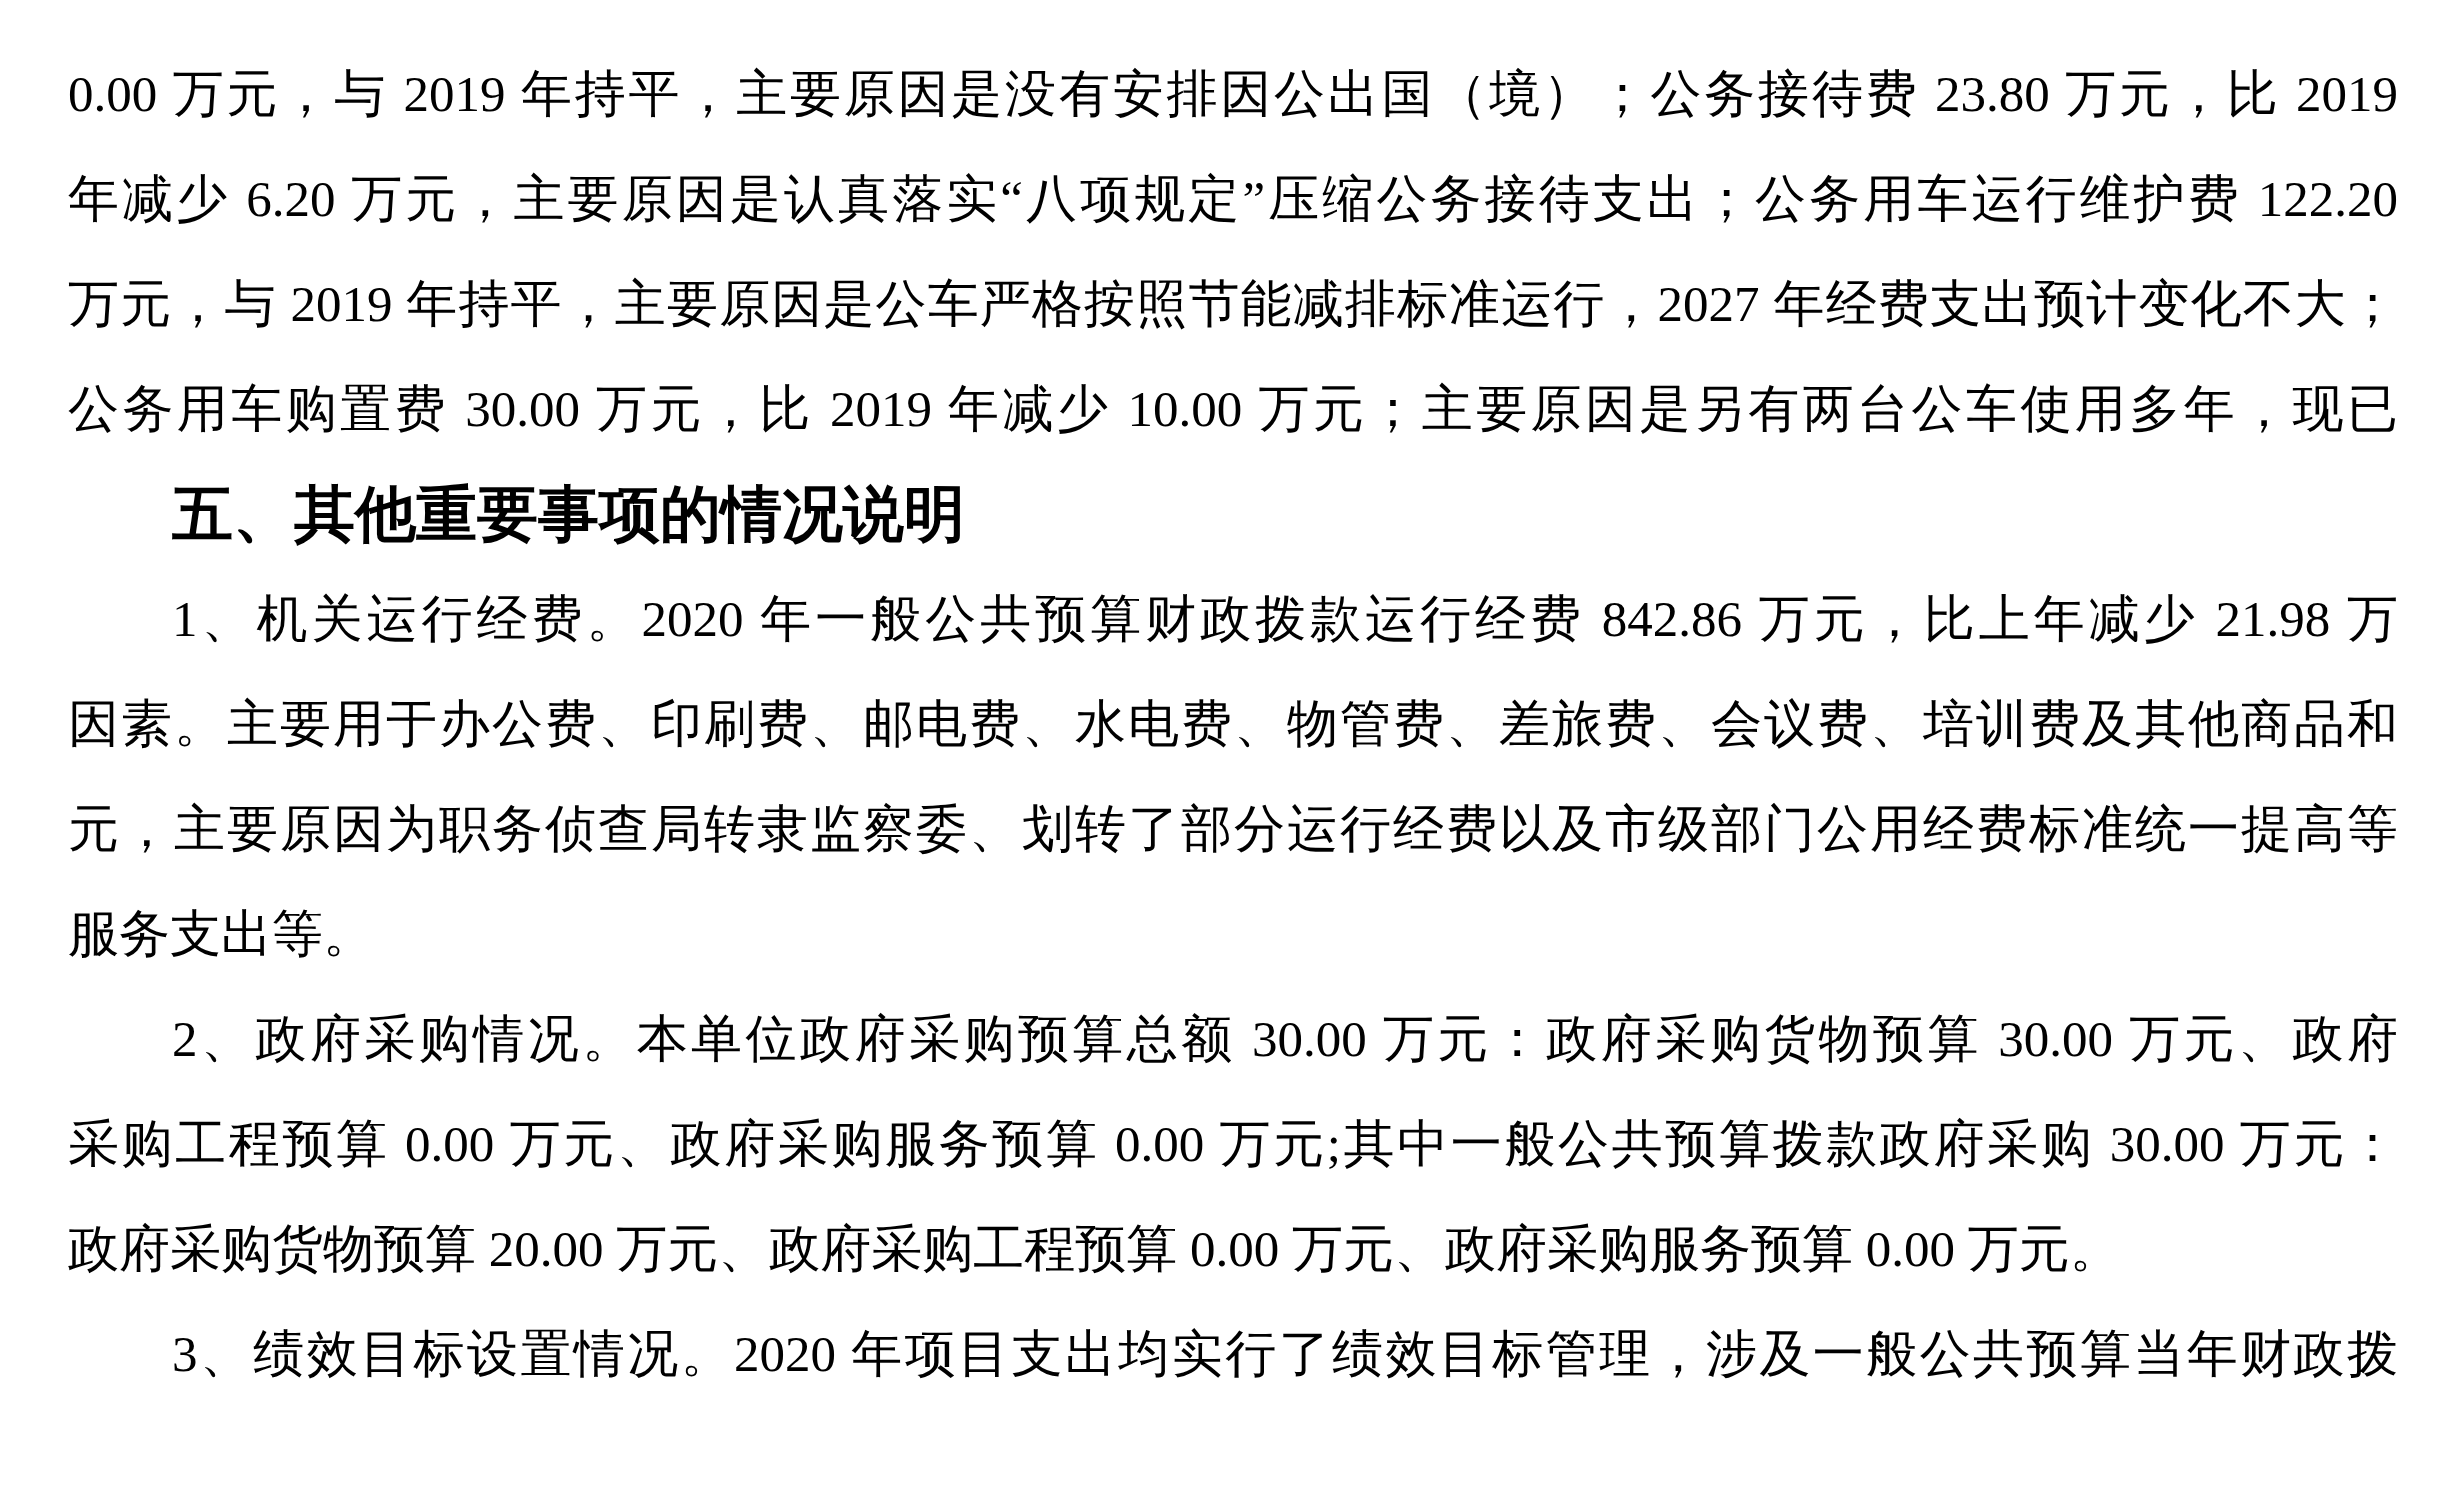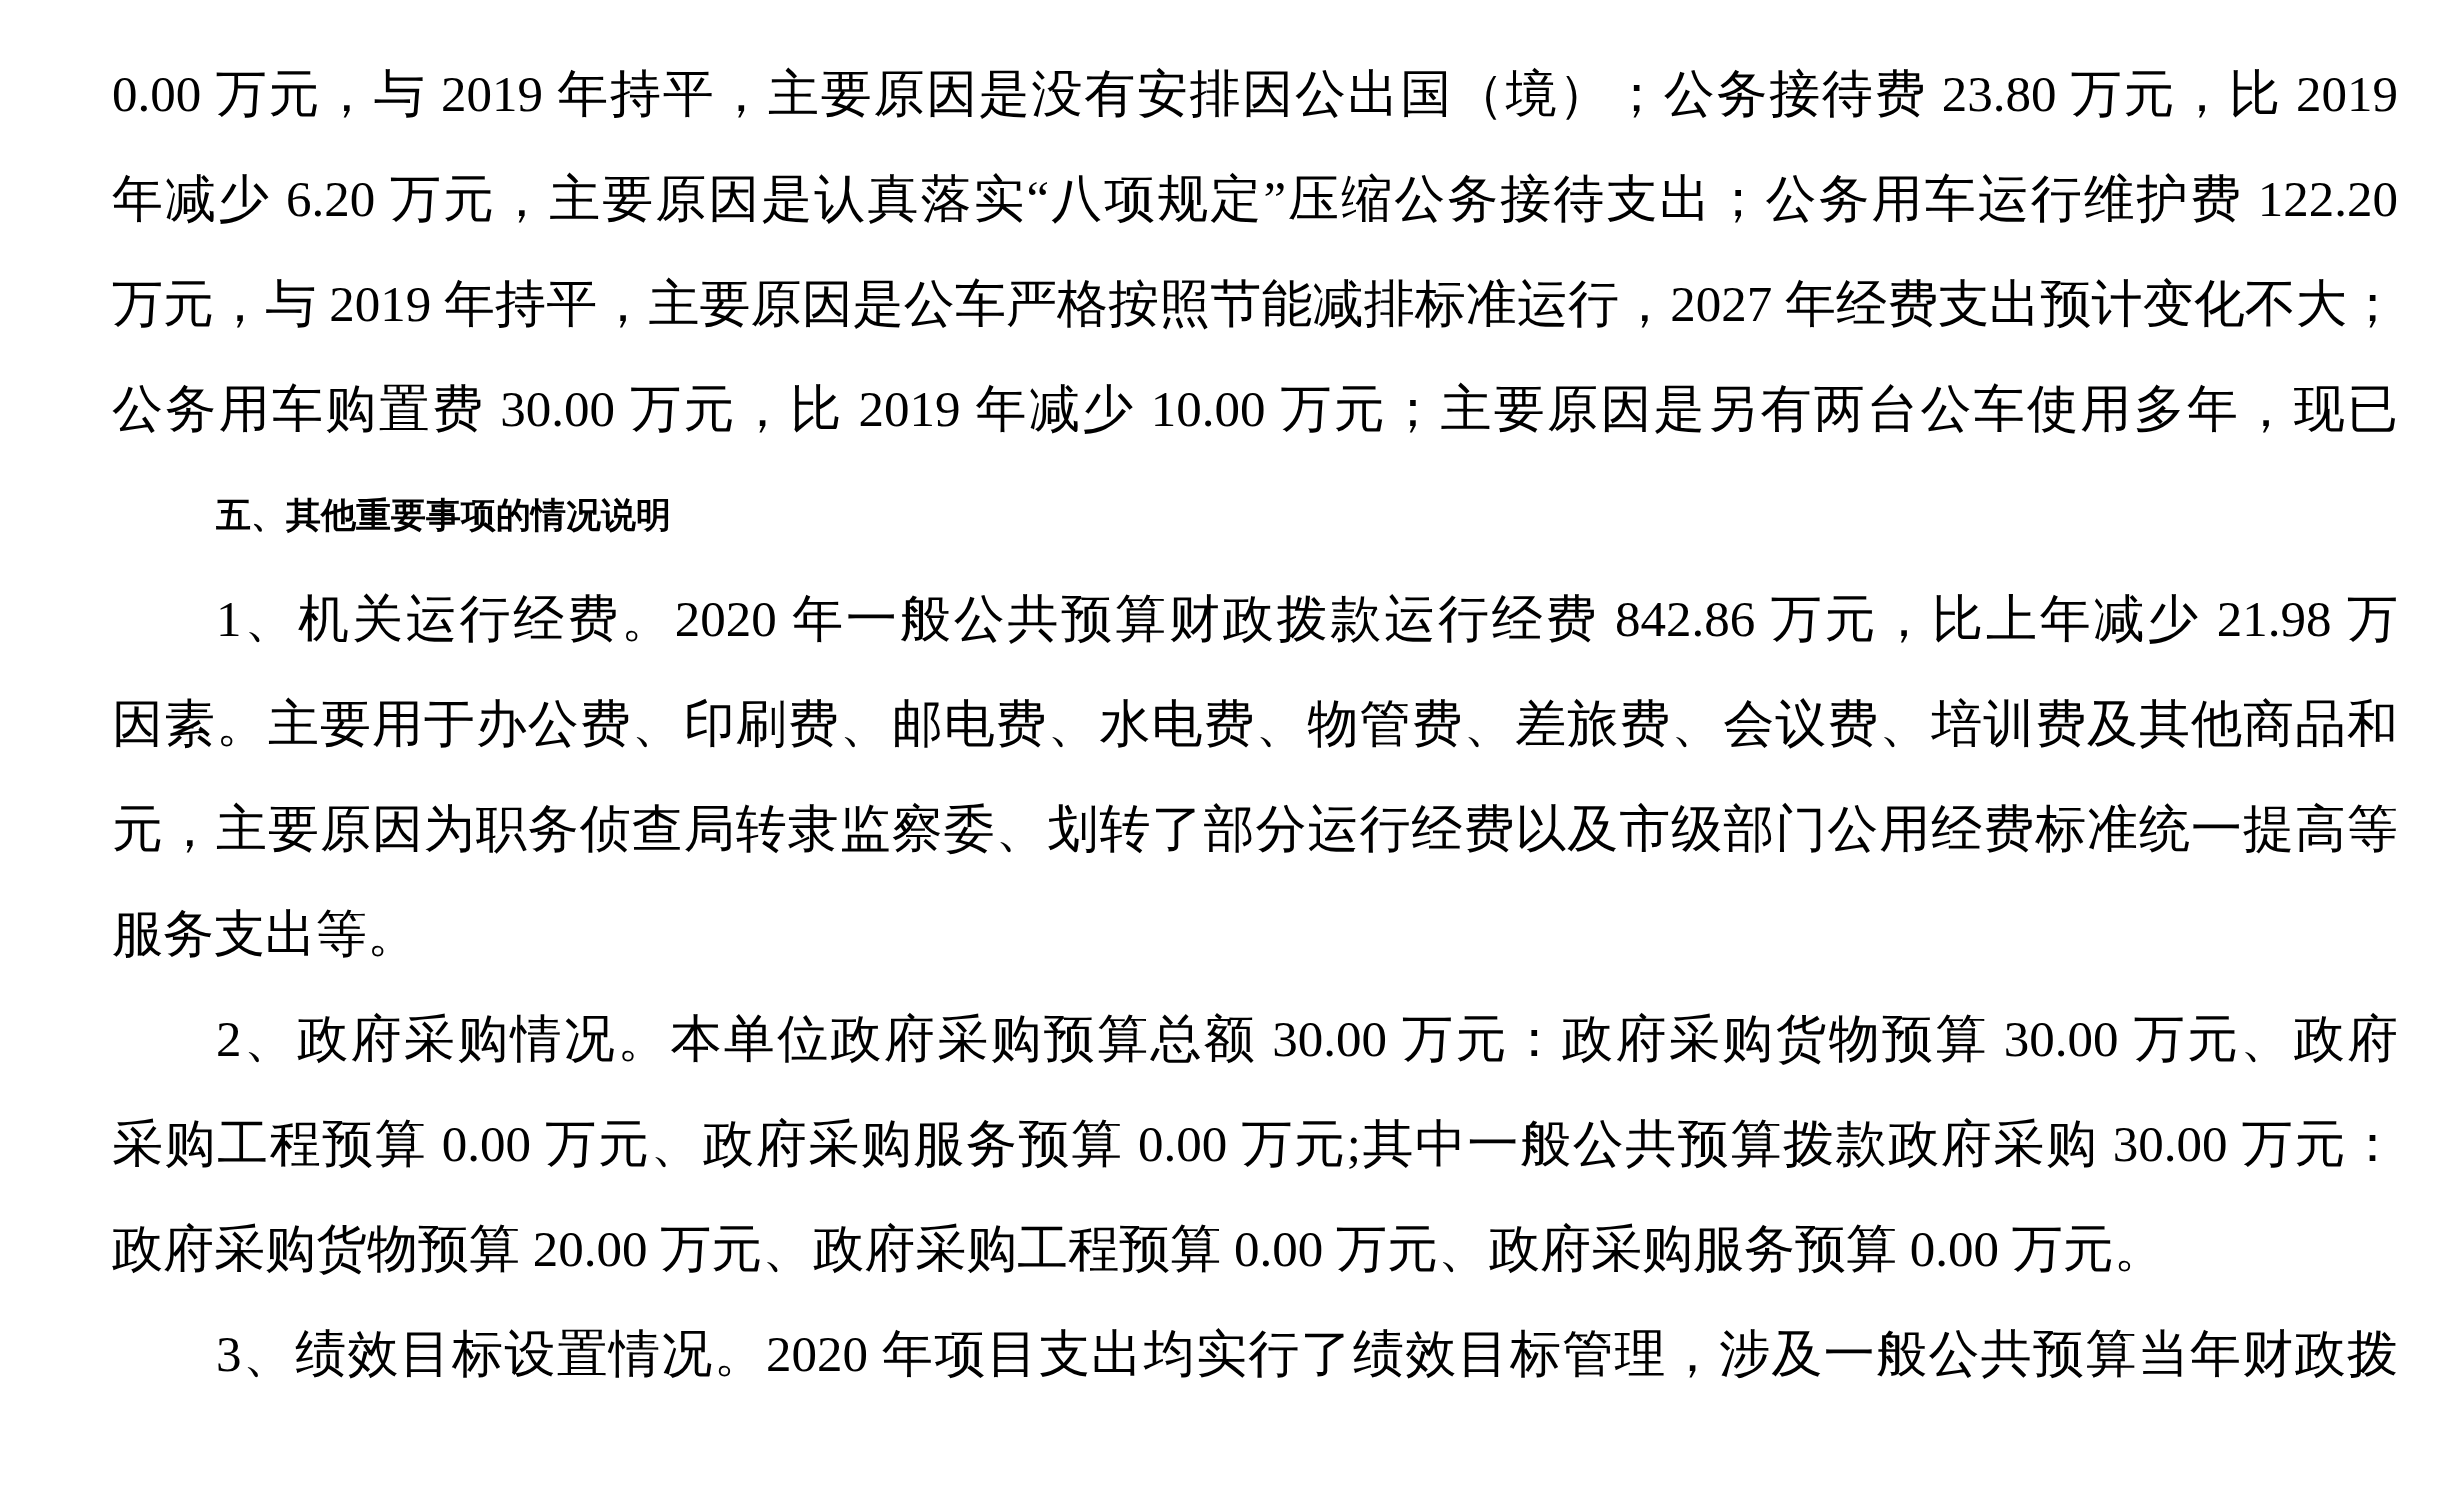--- a/index.html
+++ b/index.html
@@ -16,36 +16,35 @@
     padding: 42px 64px 0 68px;
     background: #ffffff;
     color: #000000;
     font-family: "Liberation Serif", "DejaVu Serif", serif;
     font-size: 51px;
   }
   .line {
     height: 105px;
     line-height: 105px;
     overflow: hidden;
-    margin-left: 44px;
   }
   
   .j {
     text-align: justify;
     text-align-last: justify;
   }
   
   .ind {
     text-indent: 104px;
   }
   
   .head {
     font-family: "Liberation Sans", "DejaVu Sans", sans-serif;
     font-weight: bold;
-    font-size: 35px;
+    font-size: 61px;
   }
 </style>
 </head>
 <body>
 
 <div class="page">
   <div class="line j">0.00 万元，与 2019 年持平，主要原因是没有安排因公出国（境）；公务接待费 23.80 万元，比 2019</div>
   <div class="line j">年减少 6.20 万元，主要原因是认真落实“八项规定”压缩公务接待支出；公务用车运行维护费 122.20</div>
   <div class="line j">万元，与 2019 年持平，主要原因是公车严格按照节能减排标准运行，2027 年经费支出预计变化不大；</div>
   <div class="line j">公务用车购置费 30.00 万元，比 2019 年减少 10.00 万元；主要原因是另有两台公车使用多年，现已</div>

